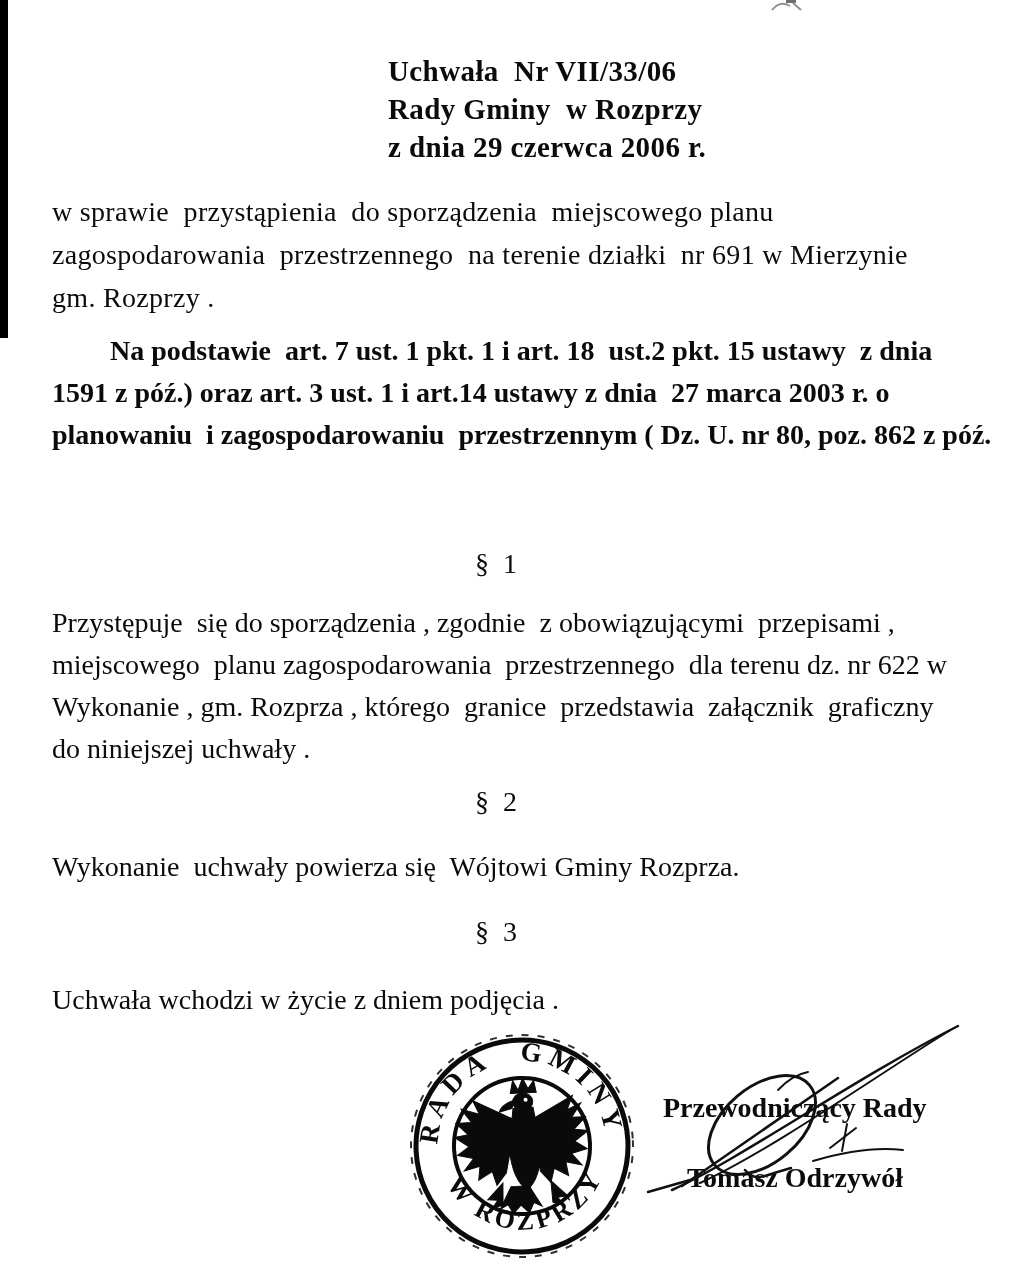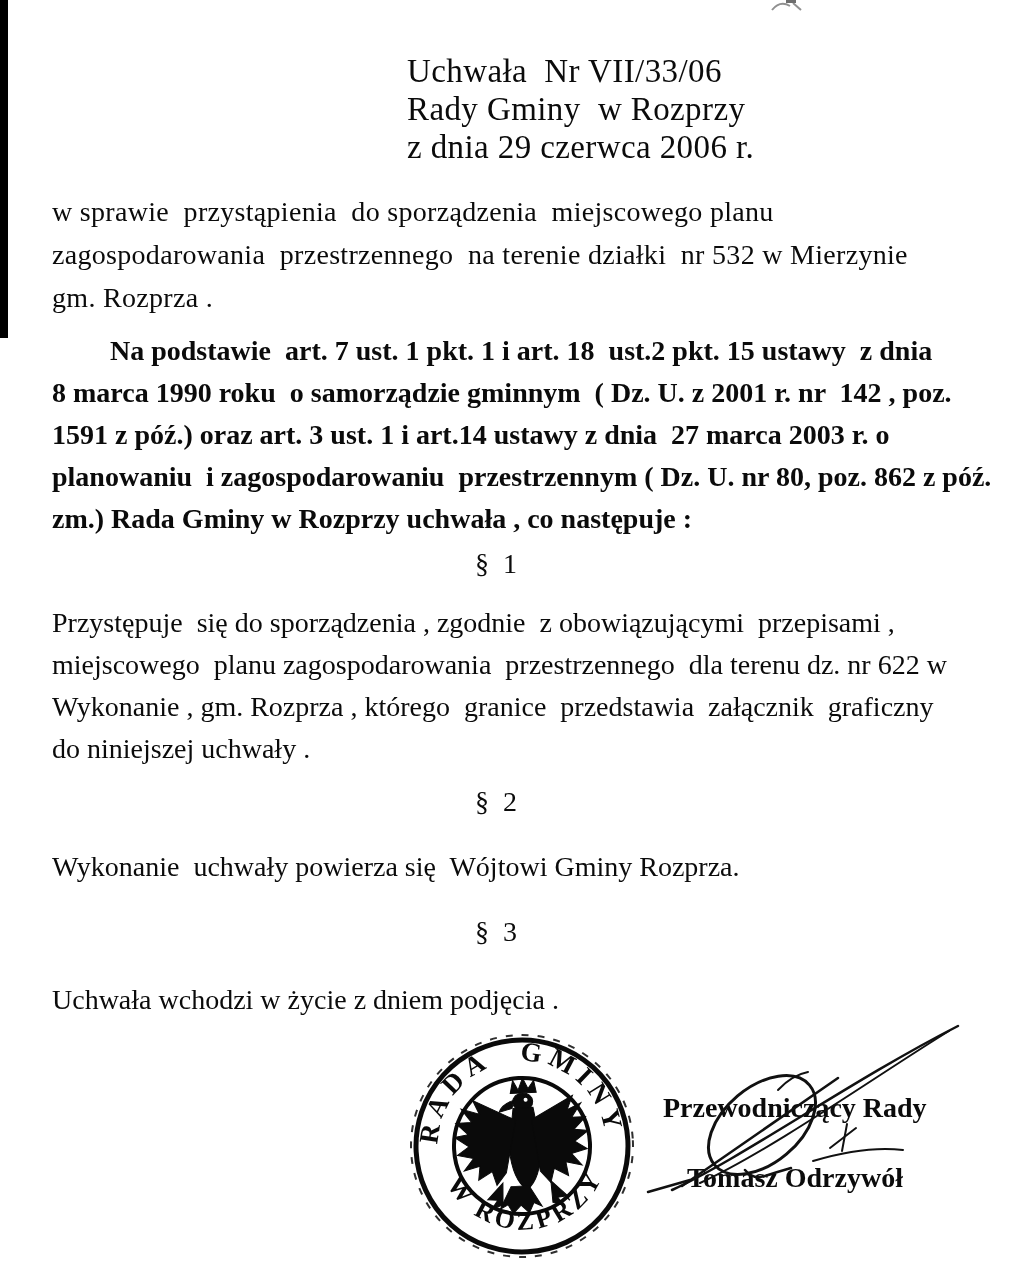--- a/index.html
+++ b/index.html
@@ -3,21 +3,21 @@
 <meta charset="utf-8">
 <style>
   html,body{margin:0;padding:0;}
   body{
     width:1034px;height:1281px;position:relative;overflow:hidden;
     background:#ffffff;color:#0b0b0b;
     font-family:"Liberation Serif", serif;
   }
   .abs{position:absolute;}
   .line{white-space:pre;}
-  .doc-title{left:407px;top:52px;font-weight:normal;font-size:33px;line-height:38px;letter-spacing:.4px;}
+  .doc-title{left:388px;top:52px;font-weight:bold;font-size:29px;line-height:38px;letter-spacing:.4px;}
   .subject{left:52px;top:190px;font-weight:normal;font-size:28px;line-height:43px;letter-spacing:.3px;}
   .preamble{left:52px;top:330px;font-size:28px;line-height:42px;font-weight:bold;}
   .preamble .indent{padding-left:58px;}
   .sec-head{left:0;top:0;width:992px;text-align:center;font-size:28px;white-space:pre;}
   .para{left:52px;font-size:28px;line-height:42px;}
   .sig{font-weight:bold;font-size:28px;white-space:pre;}
   .sig-role{left:663px;top:1092px;}
   .sig-name{left:687px;top:1162px;}
   .scan-bar{left:0;top:0;width:8px;height:338px;background:#000;}
   svg.overlay{position:absolute;left:0;top:0;pointer-events:none;}
@@ -30,30 +30,28 @@
 <div class="abs scan-bar"></div>
 
 <div class="abs doc-title">
   <div class="line">Uchwała  Nr VII/33/06</div>
   <div class="line">Rady Gminy  w Rozprzy</div>
   <div class="line">z dnia 29 czerwca 2006 r.</div>
 </div>
 
 <div class="abs subject">
   <div class="line">w sprawie  przystąpienia  do sporządzenia  miejscowego planu</div>
-  <div class="line">zagospodarowania  przestrzennego  na terenie działki  nr 532 w Mierzynie</div>
-  <div class="line">gm. Rozprza .</div>
+  <div class="line">zagospodarowania  przestrzennego  na terenie działki  nr 691 w Mierzynie</div>
+  <div class="line">gm. Rozprzy .</div>
 </div>
 
 <div class="abs preamble">
   <div class="line indent">Na podstawie  art. 7 ust. 1 pkt. 1 i art. 18  ust.2 pkt. 15 ustawy  z dnia</div>
-  <div class="line">8 marca 1990 roku  o samorządzie gminnym  ( Dz. U. z 2001 r. nr  142 , poz.</div>
   <div class="line">1591 z póź.) oraz art. 3 ust. 1 i art.14 ustawy z dnia  27 marca 2003 r. o</div>
   <div class="line">planowaniu  i zagospodarowaniu  przestrzennym ( Dz. U. nr 80, poz. 862 z póź.</div>
-  <div class="line">zm.) Rada Gminy w Rozprzy uchwała , co następuje :</div>
 </div>
 
 <div class="abs sec-head" style="top:548px;">§  1</div>
 <div class="abs para" style="top:602px;">
   <div class="line">Przystępuje  się do sporządzenia , zgodnie  z obowiązującymi  przepisami ,</div>
   <div class="line">miejscowego  planu zagospodarowania  przestrzennego  dla terenu dz. nr 622 w</div>
   <div class="line">Wykonanie , gm. Rozprza , którego  granice  przedstawia  załącznik  graficzny</div>
   <div class="line">do niniejszej uchwały .</div>
 </div>
 

